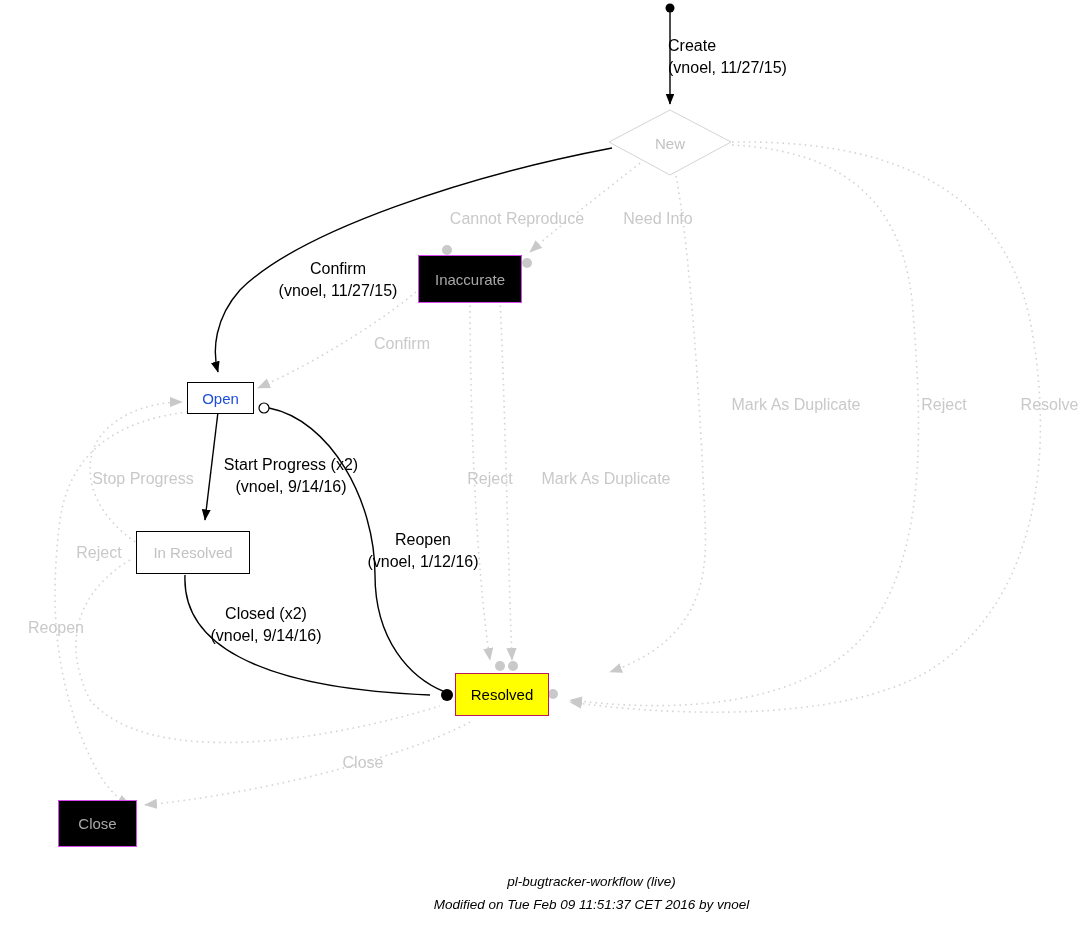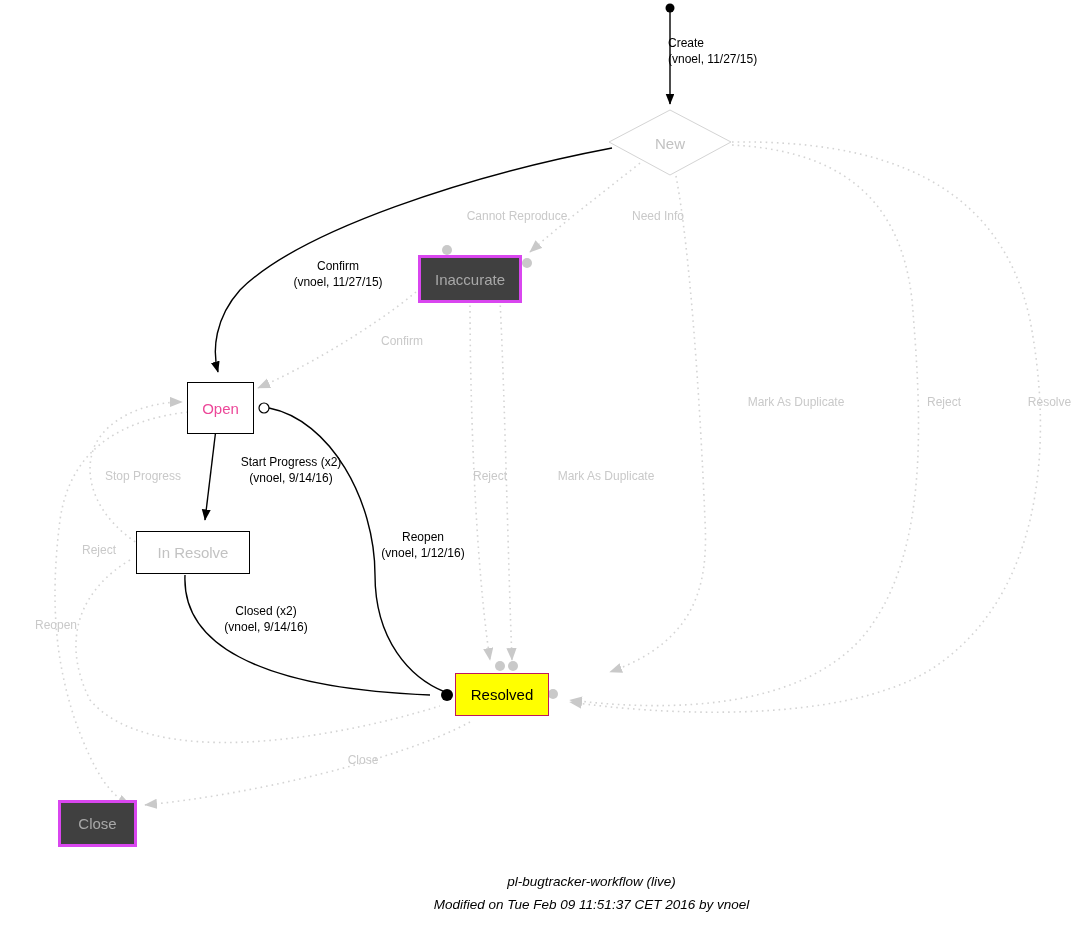--- a/index.html
+++ b/index.html
@@ -32,36 +32,36 @@
     font-size: 15px;
     color: #000;
     white-space: nowrap;
     box-sizing: border-box;
   }
   .node-box {
     border: 1px solid #000;
     background: #fff;
   }
   .node-box.inactive {
-    background: #404040;
-    border: 3px solid #d946ef;
+    background: #000000;
+    border: 1px solid #d946ef;
     color: #a8a8a8;
   }
   .node-box.highlight {
     background: #ffff00;
     border: 1px solid #be185d;
     color: #000;
   }
   .node-diamond-label {
     color: #c2c2c2;
     text-align: right;
   }
   .edge-label {
     position: absolute;
-    font-size: 12px;
+    font-size: 16px;
     color: #000;
     white-space: nowrap;
     text-align: center;
     line-height: 1.35;
   }
   .edge-label.faded {
     color: #c9c9c9;
   }
   .edge-label .l2 {
     display: block;
@@ -132,23 +132,23 @@
     <circle cx="527" cy="263" r="5" fill="#c9c9c9"></circle>
     <circle cx="500" cy="666" r="5" fill="#c9c9c9"></circle>
     <circle cx="513" cy="666" r="5" fill="#c9c9c9"></circle>
     <circle cx="553" cy="694" r="5" fill="#c9c9c9"></circle>
   </svg>
 
   <div class="node-label node-diamond-label" style="left:630px; top:130px; width:80px; height:26px;">New</div>
 
   <div class="node-label node-box inactive" style="left:418px; top:255px; width:104px; height:48px;">Inaccurate</div>
 
-  <div class="node-label node-box" style="left:187px; top:382px; width:67px; height:52px; color:#ec4899;">Open</div>
-
-  <div class="node-label node-box" style="left:136px; top:531px; width:114px; height:43px; color:#c2c2c2;">In Resolve</div>
+  <div class="node-label node-box" style="left:187px; top:382px; width:67px; height:32px; color:#1d4ed8;">Open</div>
+
+  <div class="node-label node-box" style="left:136px; top:531px; width:114px; height:43px; color:#c2c2c2;">In Resolved</div>
 
   <div class="node-label node-box highlight" style="left:455px; top:673px; width:94px; height:43px;">Resolved</div>
 
   <div class="node-label node-box inactive" style="left:58px; top:800px; width:79px; height:47px;">Close</div>
 
   <div class="edge-label" style="left:668px; top:35px; width:145px; text-align:left;">
     <span>Create</span>
     <span class="l2">(vnoel, 11/27/15)</span>
   </div>
 

